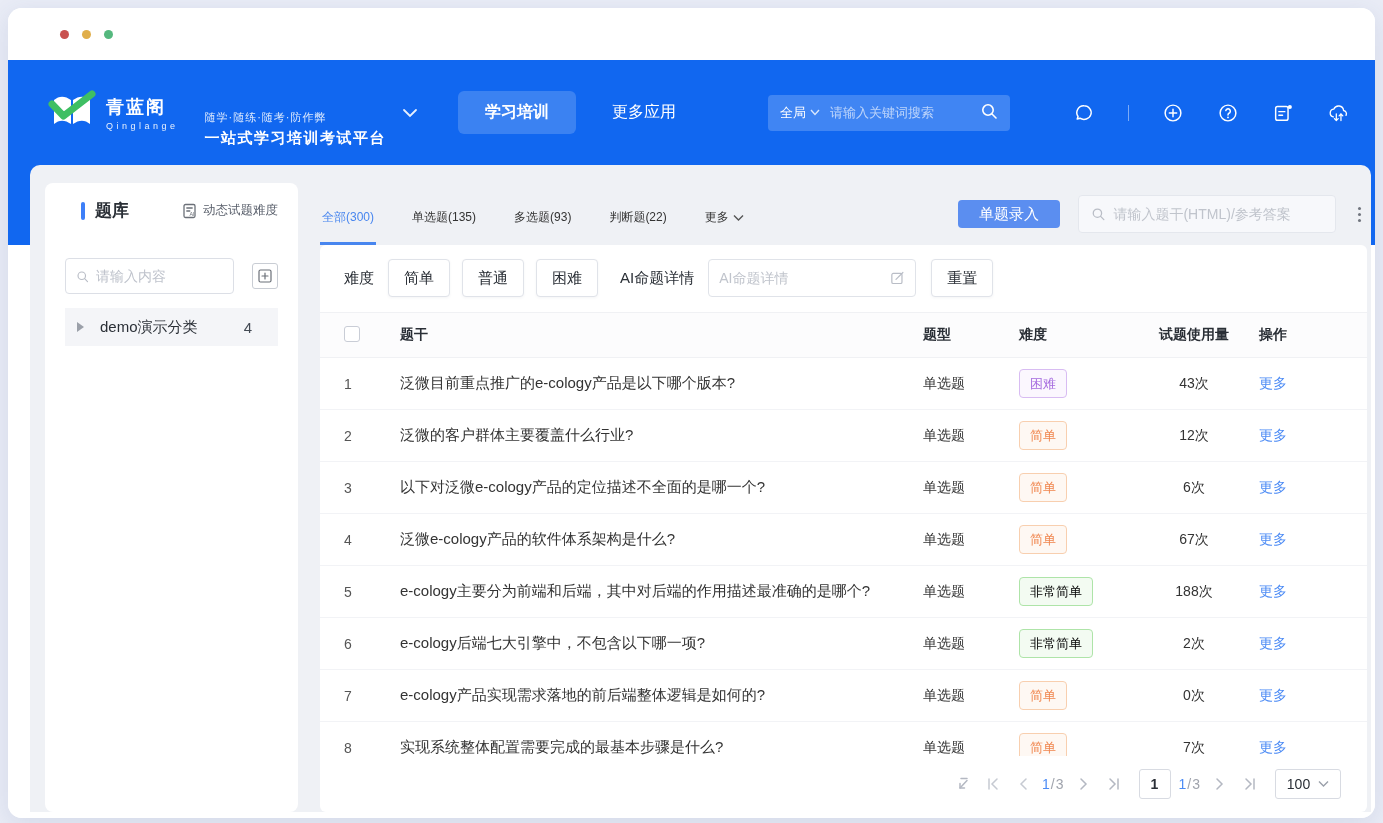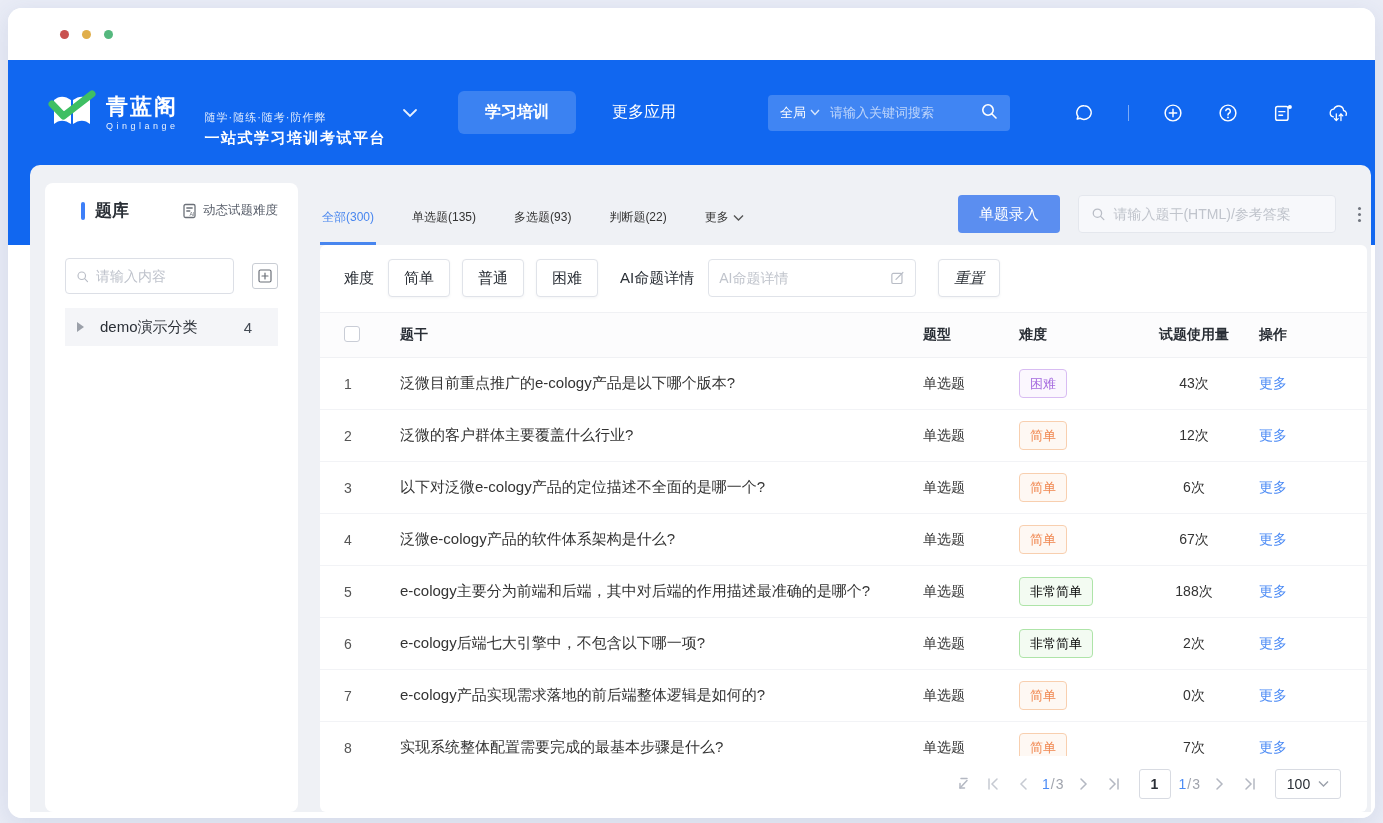--- a/index.html
+++ b/index.html
@@ -11,21 +11,21 @@
 
   
   .chrome { height:52px; display:flex; align-items:center; padding-left:52px; background:#fff; }
   .dot { width:9px; height:9px; border-radius:50%; margin-right:13px; }
 
   
   .headerbar { height:105px; background:#1167F0; display:flex; align-items:center;
     padding:0 26px 0 40px; color:#fff; }
   .brand { display:flex; align-items:center; }
   .brand-text { margin-left:10px; }
-  .brand-name { font-size:22px; font-weight:bold; letter-spacing:2px; line-height:24px; }
+  .brand-name { font-size:18px; font-weight:bold; letter-spacing:2px; line-height:24px; }
   .brand-latin { font-size:9px; letter-spacing:3.5px; opacity:.9; margin-top:2px; }
   .tagline { margin-left:26px; }
   .tagline-small { font-size:11px; letter-spacing:1px; opacity:.85;margin-top:32px; }
   .tagline-main { font-size:15px; font-weight:bold; letter-spacing:1.5px; margin-top:4px; }
   .tagline-caret { margin-left:16px; color:rgba(255,255,255,.9); display:flex; }
   .nav { display:flex; align-items:center; margin-left:40px; }
   .nav-btn { background:rgba(255,255,255,.18); border-radius:6px; padding:11px 27px;
     font-size:16px; font-weight:bold; cursor:pointer; }
   .nav-link { margin-left:36px; font-size:16px; cursor:pointer; }
   .hspacer { flex:1; }
@@ -66,42 +66,42 @@
   .tree-label { font-size:15px; color:#2A2F36; }
   .tree-count { margin-left:auto; font-size:15px; color:#434A54; }
 
   
   .main { flex:1; margin-left:22px; display:flex; flex-direction:column; min-width:0; }
   .tabrow { height:62px; display:flex; align-items:center; }
   .tabs { display:flex; align-items:flex-end; gap:34px; height:100%; }
   .tab { font-size:12px; color:#333; padding:20px 2px 16px; border-bottom:3px solid transparent;
     cursor:pointer; display:flex; align-items:center; gap:4px; }
   .tab.active { color:#4886EF; border-bottom-color:#4886EF; }
-  .entry-btn { margin-left:auto; width:102px; height:38px; background:#5B8EF0; color:#fff;
+  .entry-btn { margin-left:auto; width:102px; height:28px; background:#5B8EF0; color:#fff;
     font-size:15px; border:none; border-radius:4px; cursor:pointer; }
   .msearch { width:258px; height:38px; margin-left:18px; background:#F7F8FB;
     border:1px solid #E4E7ED; border-radius:4px; display:flex; align-items:center; padding:0 12px; gap:8px; }
   .msearch input { border:none; outline:none; background:transparent; font-size:14px; width:100%; color:#333; }
   .msearch input::placeholder { color:#C0C4CC; }
   .mdots { margin-left:16px; padding:4px 6px; cursor:pointer; display:flex; flex-direction:column; gap:3px; }
   .mdots i { width:3px; height:3px; border-radius:50%; background:#70757E; }
 
   
   .panel { background:#fff; border-radius:6px; flex:1; display:flex; flex-direction:column; overflow:hidden; }
   .filterrow { padding:14px 24px 15px; display:flex; align-items:center; }
   .flabel { font-size:15px; color:#2A2F36; margin-right:14px; }
   .fbtn { min-width:62px; height:38px; background:#fff; border:1px solid #E0E3E9; border-radius:4px;
     font-size:15px; color:#2A2F36; margin-right:12px; cursor:pointer;
     box-shadow:0 1px 3px rgba(40,50,70,.05); padding:0 14px; }
   .flabel2 { margin-left:10px; }
   .finput { width:208px; height:38px; border:1px solid #E0E3E9; border-radius:4px; background:#fff;
     display:flex; align-items:center; padding:0 10px; }
   .finput input { border:none; outline:none; font-size:14px; width:100%; color:#333; }
   .finput input::placeholder { color:#C0C4CC; }
-  .reset-btn { margin-left:22px;font-style:italic; }
+  .reset-btn { margin-left:15px; }
 
   
   .tgrid { display:grid; grid-template-columns:56px minmax(0,1fr) 96px 110px 130px 84px;
     align-items:center; padding:0 24px; }
   .thead { height:46px; border-top:1px solid #F0F1F4; border-bottom:1px solid #F0F1F4;
     background:#FCFCFD; font-weight:bold; color:#2A2F36; font-size:14px; }
   .rows { flex:1; overflow:hidden; }
   .trow { height:52px; border-bottom:1px solid #F2F3F6; font-size:15px; color:#333; }
   .cell-idx { color:#555; font-size:14px; }
   .cell-type { font-size:14px; }

